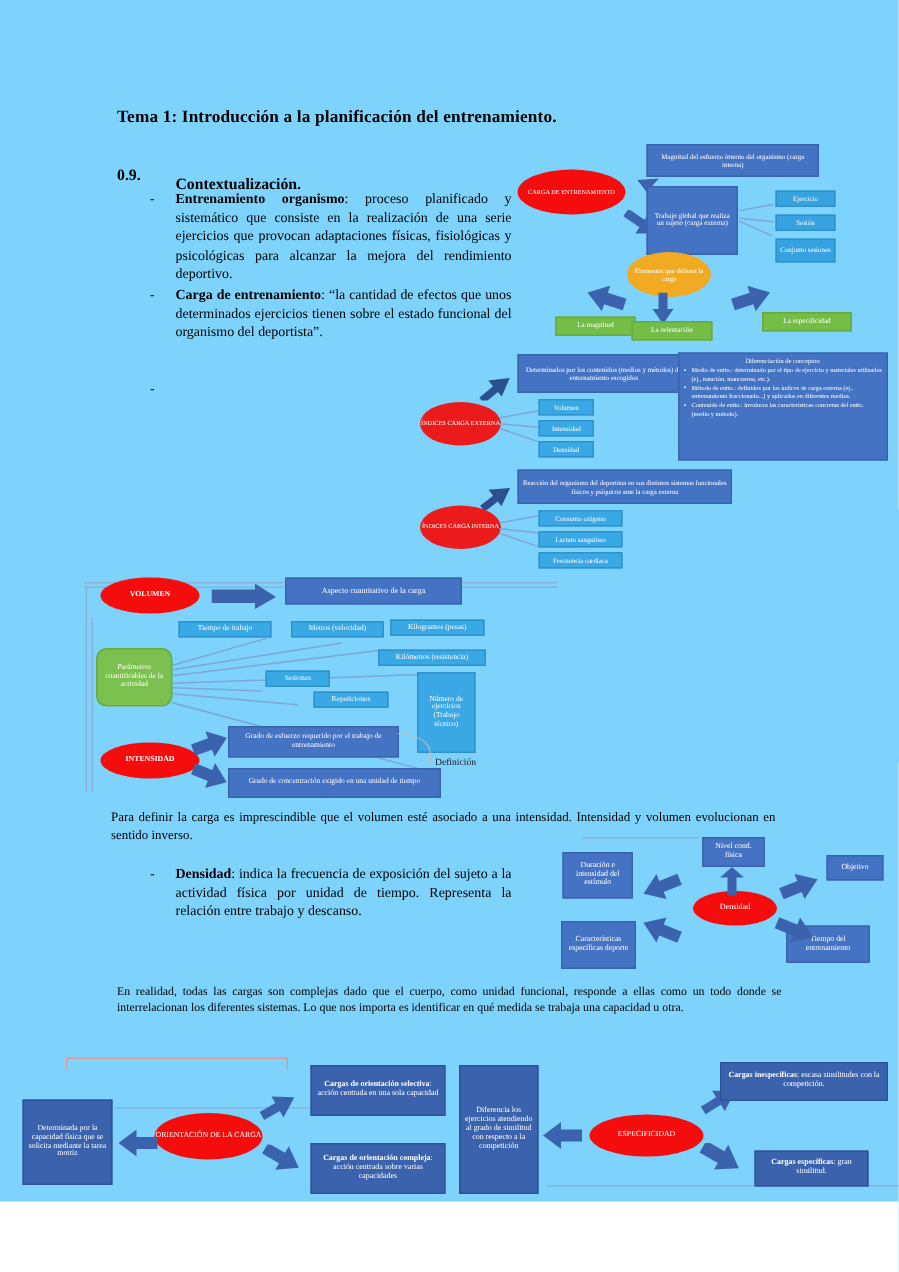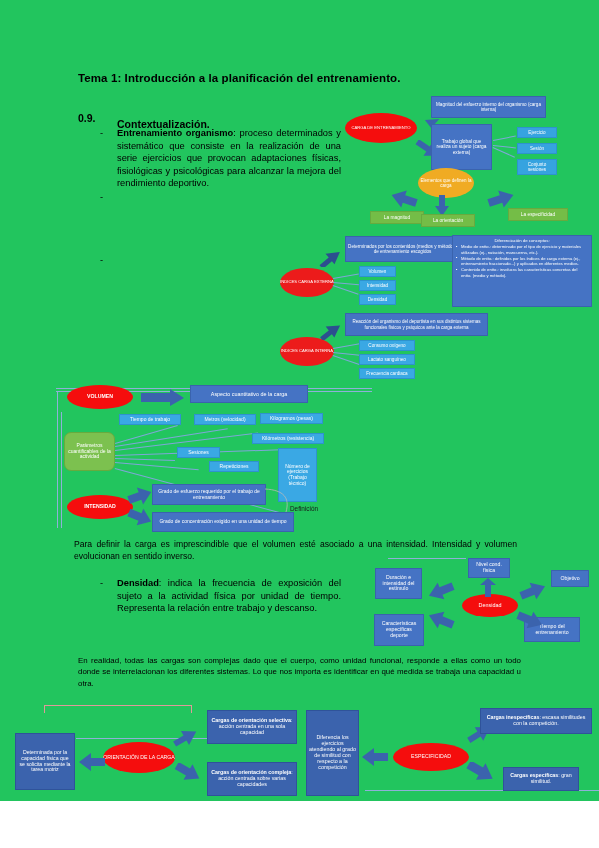--- a/index.html
+++ b/index.html
@@ -1,18 +1,18 @@
 <!DOCTYPE html>
 <html><head>
 <meta charset="utf-8">
 <style>
   html,body{margin:0;padding:0;background:#fff;}
   body{width:599px;height:848px;position:relative;overflow:hidden;
        font-family:"Liberation Sans",sans-serif;color:#000;}
-  .page{position:absolute;left:0;top:0;width:599px;height:801px;background:#22c55e;}
+  .page{position:absolute;left:0;top:0;width:599px;height:801px;background:#7dd3fc;font-family:Liberation Serif, serif;}
 
   
   .txt{position:absolute;}
   h1.title{font-size:11.5px;font-weight:bold;margin:0;letter-spacing:.1px;}
   .secnum{font-size:10.5px;font-weight:bold;}
   .sechead{font-size:10.5px;font-weight:bold;}
   .bullet{font-size:9.3px;line-height:12.6px;text-align:justify;}
   .bullet b{font-weight:bold;}
   .dash{position:absolute;font-size:9.3px;}
   .para{font-size:8.6px;line-height:12.2px;text-align:justify;}
@@ -51,24 +51,27 @@
 
 <div class="page">
 
   <h1 class="title txt" style="left:78px;top:72px;">Tema 1: Introducción a la planificación del entrenamiento.</h1>
 
   <div class="txt secnum" style="left:78px;top:112px;">0.9.</div>
   <div class="txt sechead" style="left:117px;top:118px;">Contextualización.</div>
 
   <div class="dash" style="left:100px;top:128px;">-</div>
   <div class="txt bullet" style="left:117px;top:127px;width:224px;">
-    <b>Entrenamiento organismo</b><span>: proceso determinados y sistemático que consiste en la realización de una serie ejercicios que provocan adaptaciones físicas, fisiológicas y psicológicas para alcanzar la mejora del rendimiento deportivo.</span>
+    <b>Entrenamiento organismo</b><span>: proceso planificado y sistemático que consiste en la realización de una serie ejercicios que provocan adaptaciones físicas, fisiológicas y psicológicas para alcanzar la mejora del rendimiento deportivo.</span>
   </div>
 
   <div class="dash" style="left:100px;top:192px;">-</div>
+  <div class="txt bullet" style="left:117px;top:191px;width:224px;">
+    <b>Carga de entrenamiento</b><span>: “la cantidad de efectos que unos determinados ejercicios tienen sobre el estado funcional del organismo del deportista”.</span>
+  </div>
 
   <div class="dash" style="left:100px;top:255px;">-</div>
 
   <div class="txt para" style="left:74px;top:538px;width:443px;">Para definir la carga es imprescindible que el volumen esté asociado a una intensidad. Intensidad y volumen evolucionan en sentido inverso.</div>
 
   <div class="dash" style="left:100px;top:578px;">-</div>
   <div class="txt para2" style="left:78px;top:655px;width:443px;">En realidad, todas las cargas son complejas dado que el cuerpo, como unidad funcional, responde a ellas como un todo donde se interrelacionan los diferentes sistemas. Lo que nos importa es identificar en qué medida se trabaja una capacidad u otra.</div>
 
   <div class="txt bullet" style="left:117px;top:577px;width:224px;">
     <b>Densidad</b><span>: indica la frecuencia de exposición del sujeto a la actividad física por unidad de tiempo. Representa la relación entre trabajo y descanso.</span>

